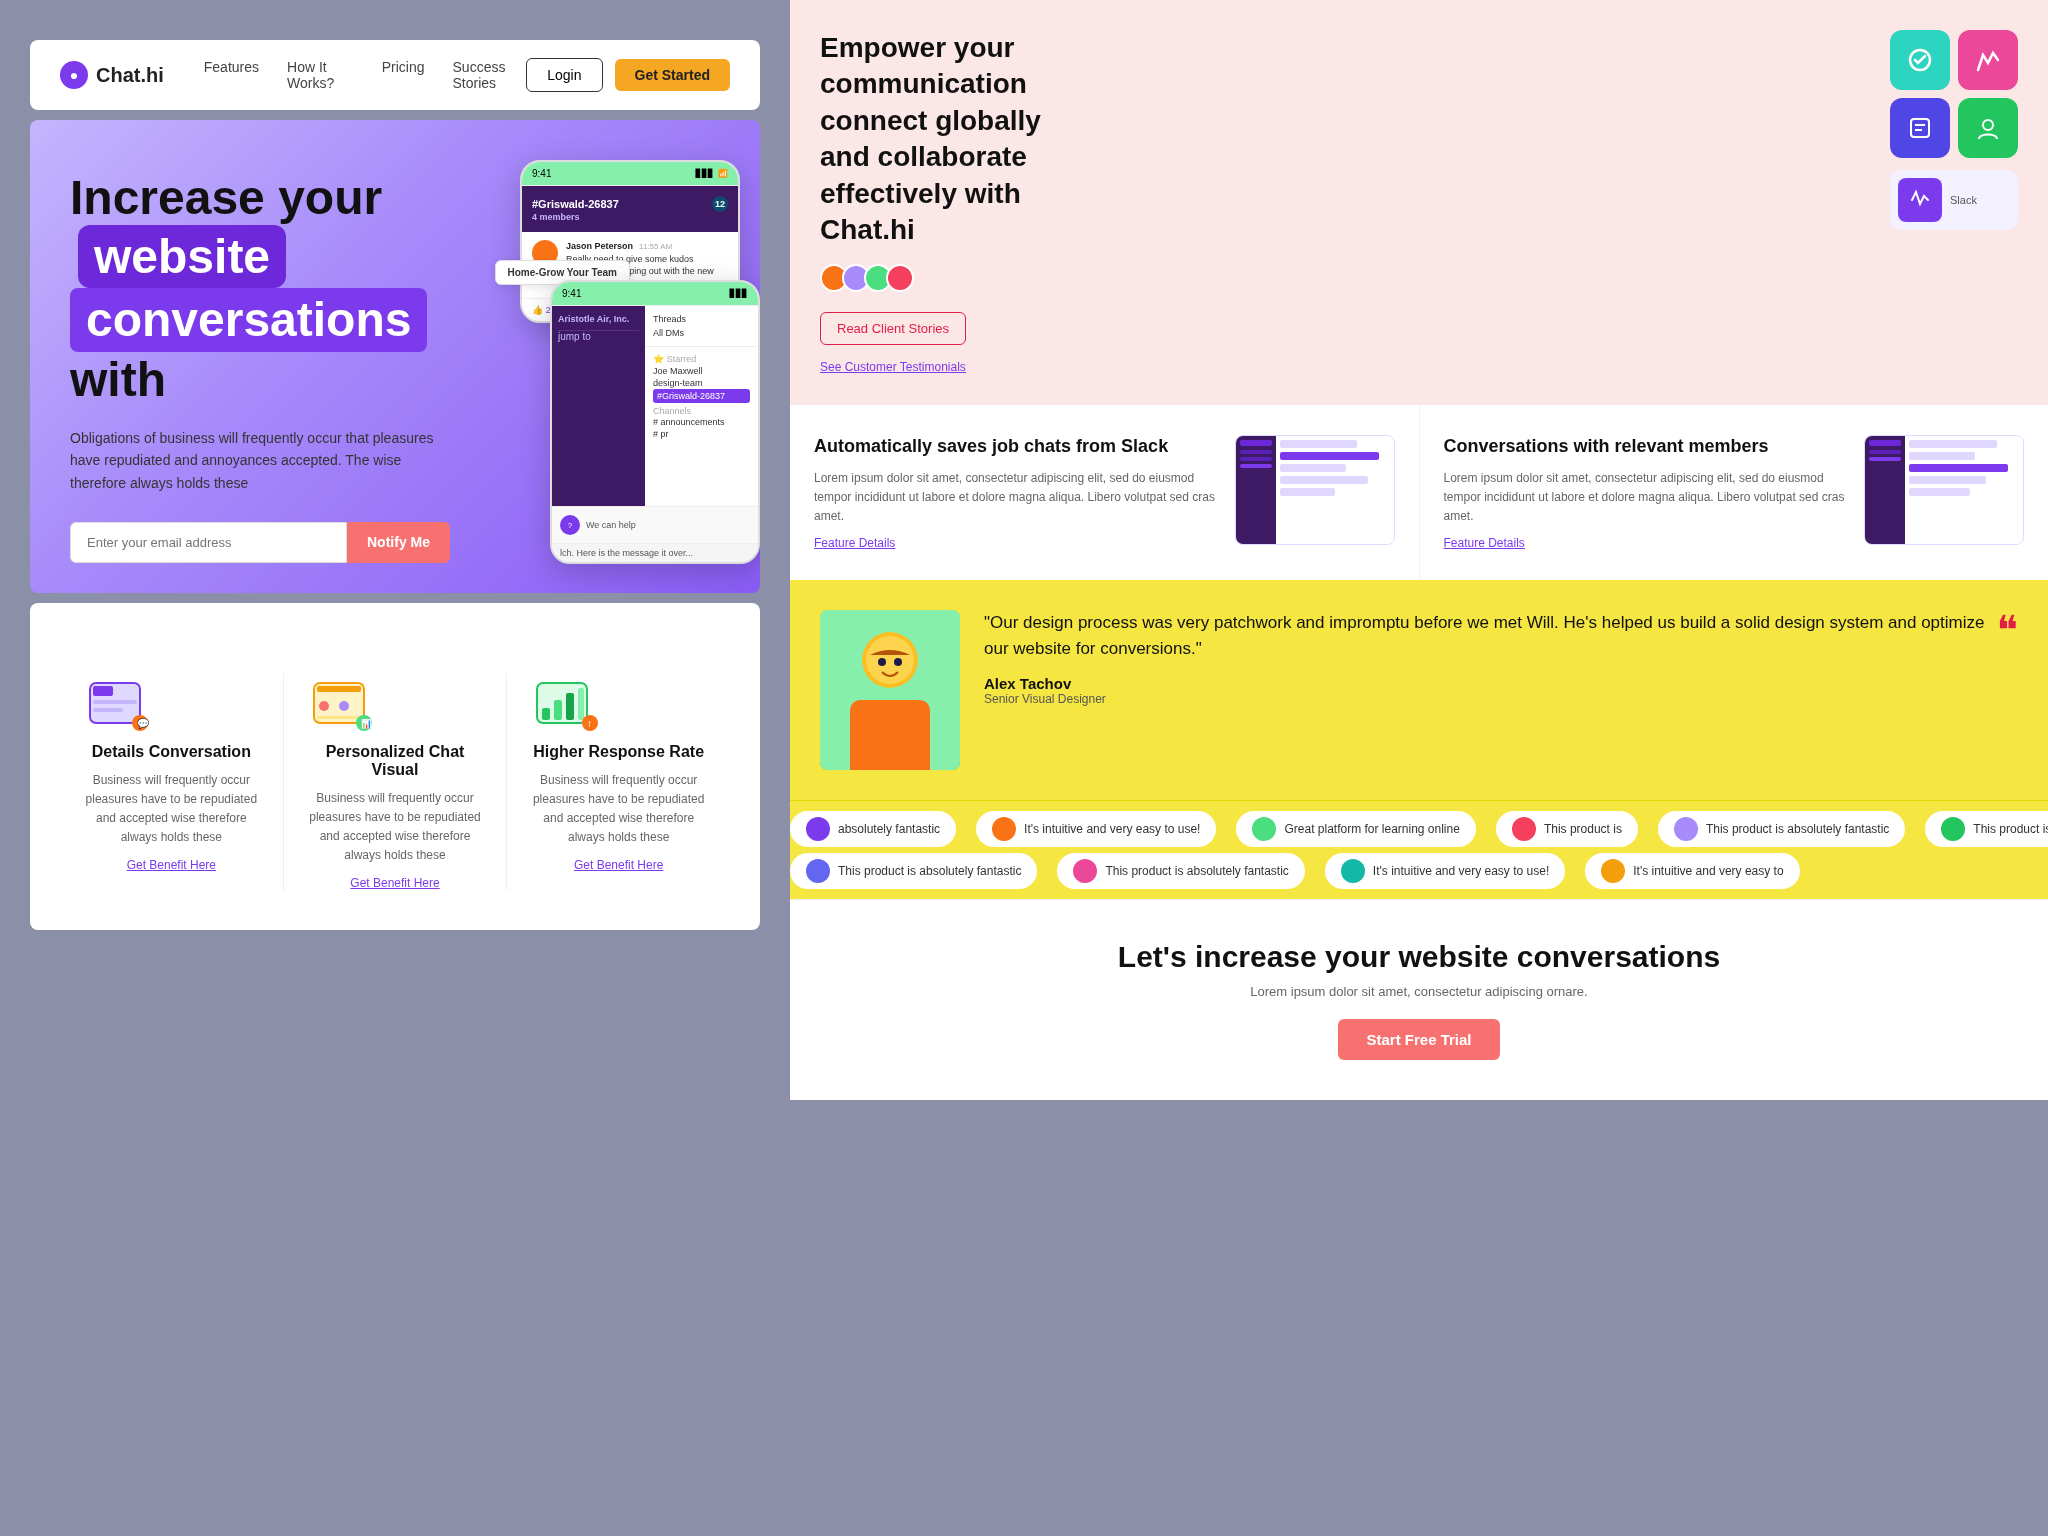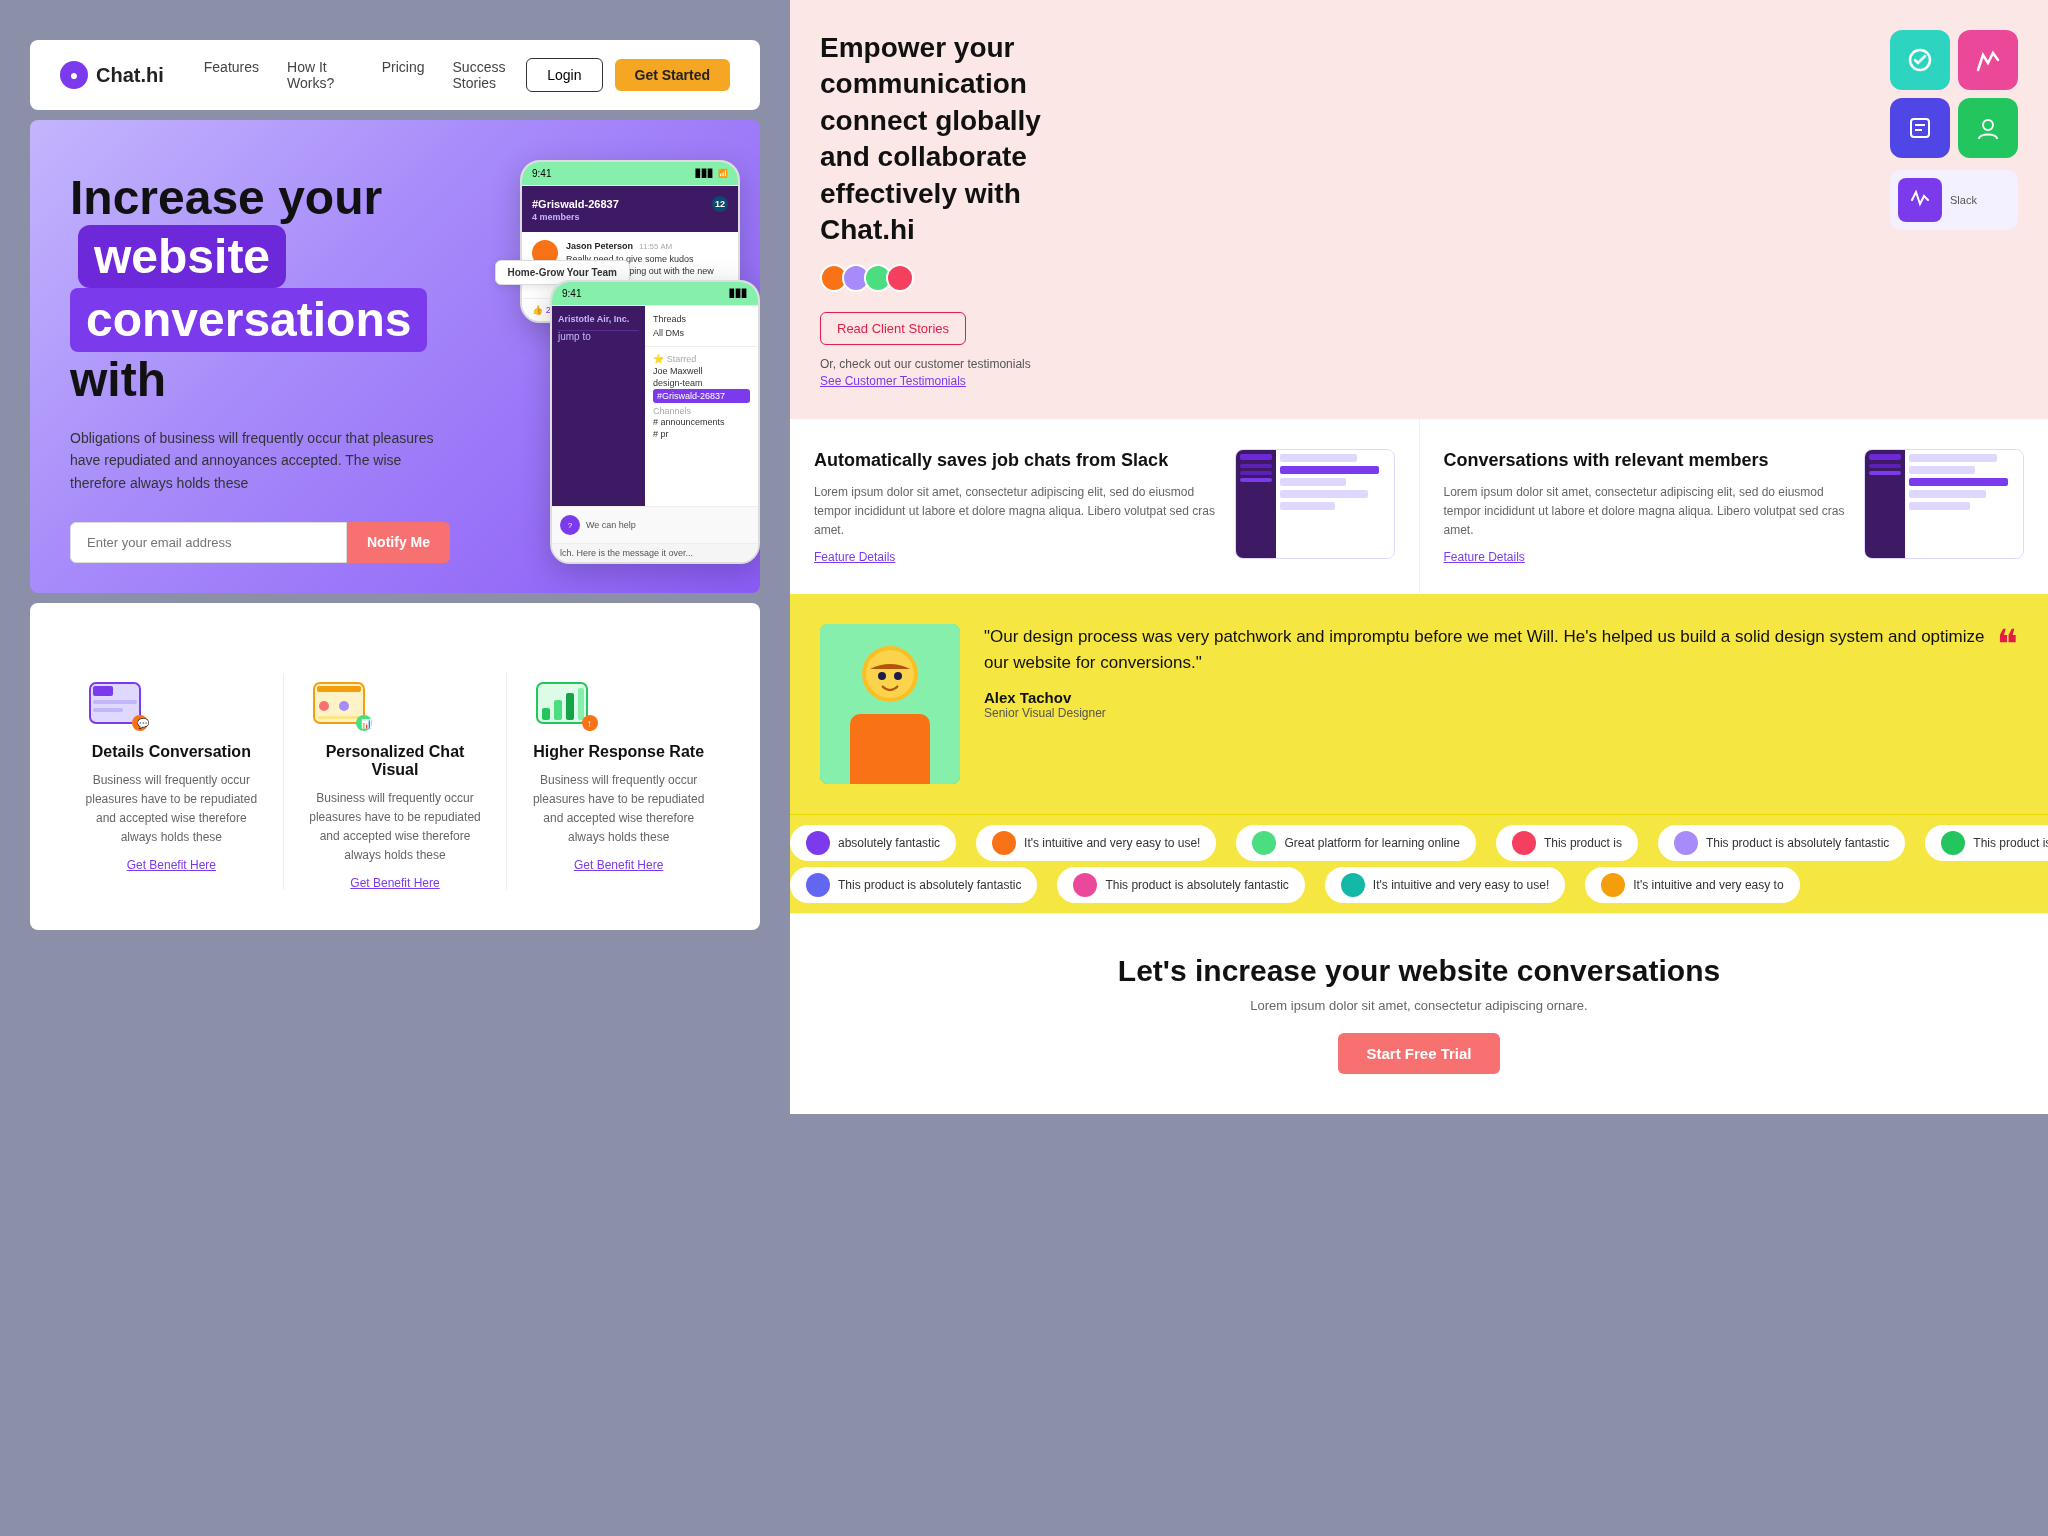--- a/index.html
+++ b/index.html
@@ -301,21 +301,20 @@
       <div style="margin-top:16px;">
         <div class="avatar-row">
           <div class="small-avatar" style="background:#f97316;"></div>
           <div class="small-avatar" style="background:#a78bfa;"></div>
           <div class="small-avatar" style="background:#4ade80;"></div>
           <div class="small-avatar" style="background:#f43f5e;"></div>
         </div>
       </div>
       <button class="read-btn">Read Client Stories</button>
       <div style="margin-top:12px;">
-        <div style="font-size:12px;color:#555;">Or, check out our customer testimonials</div>
         <a class="see-link">See Customer Testimonials</a>
       </div>
     </div>
     <div class="right-top-icons">
       <div class="icon-grid">
         <div class="icon-box teal">
           <svg width="30" height="30" viewBox="0 0 30 30" fill="none">
             <circle cx="15" cy="15" r="10" stroke="white" stroke-width="2.5" fill="none"></circle>
             <path d="M10 15 L13 18 L20 11" stroke="white" stroke-width="2.5" stroke-linecap="round"></path>
           </svg>

